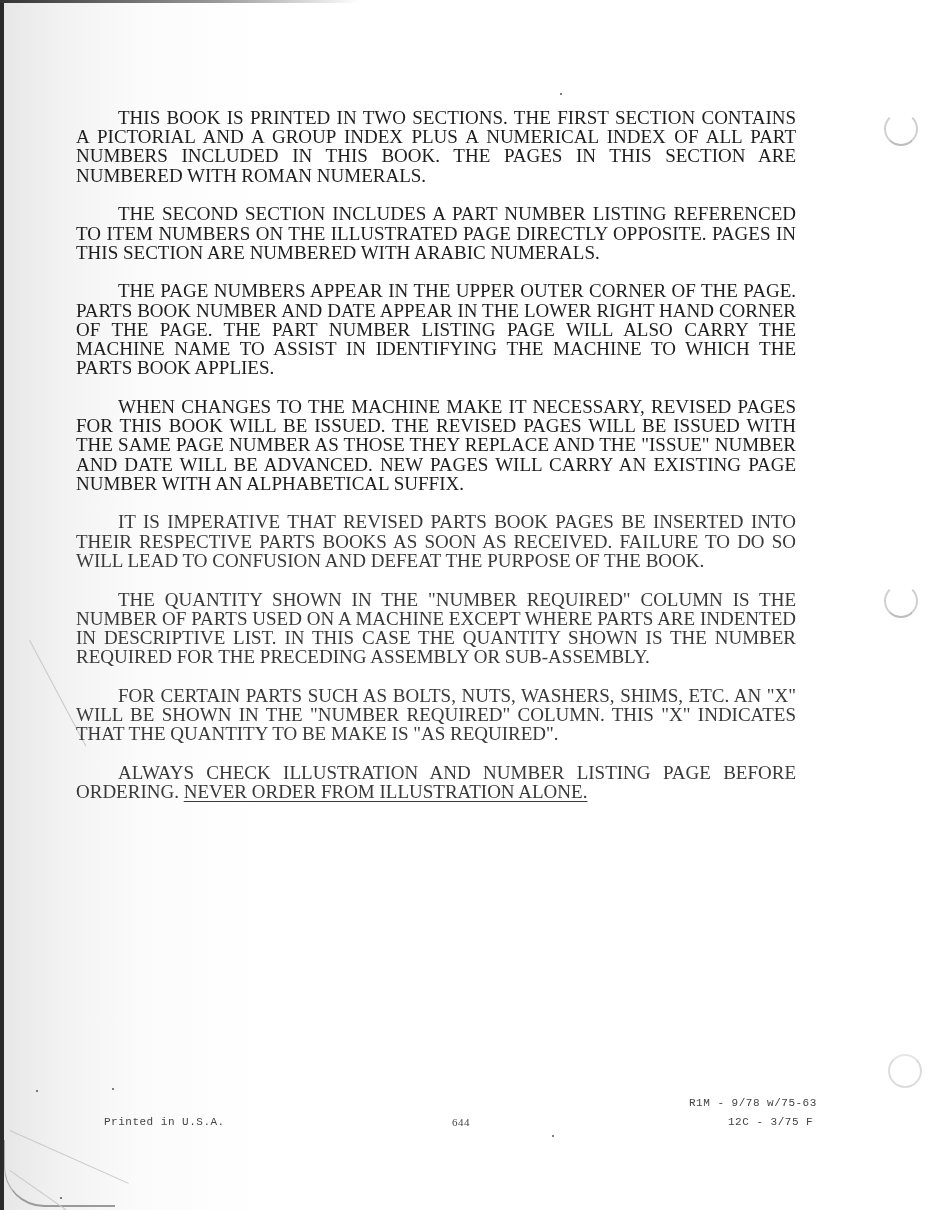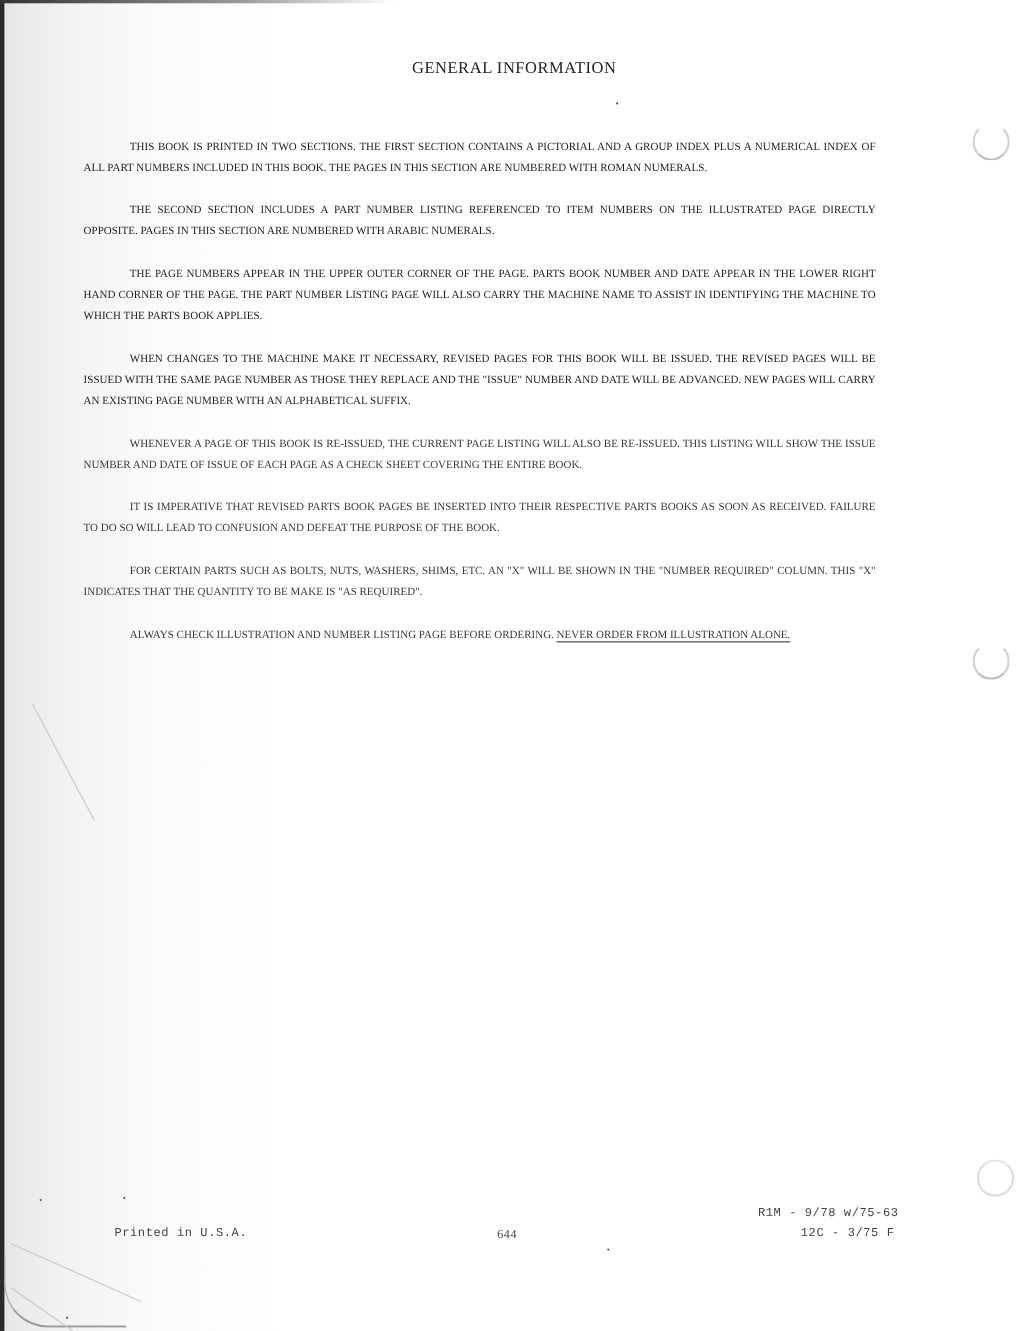--- a/index.html
+++ b/index.html
@@ -29,22 +29,22 @@
     }
     .punch-hole {
       position: absolute; width: 30px; height: 30px; border-radius: 50%;
       border: 2px solid transparent; border-bottom-color: #bdbdbd; border-left-color: #d0d0d0; border-right-color: #d0d0d0;
     }
     .title {
       position: absolute; top: 54px; left: 0; width: 935px; text-align: center;
       font-size: 15px; letter-spacing: 0.5px; color: #222;
     }
     .body-text {
-      position: absolute; left: 76px; top: 124px; width: 720px;
-      font-size: 10px; line-height: 19.2px; text-align: justify;
+      position: absolute; left: 76px; top: 108px; width: 720px;
+      font-size: 19px; line-height: 19.2px; text-align: justify;
       color: #1e1e1e;
     }
     .para { margin: 0 0 19.5px 0; text-indent: 42px; }
     .para.faded { color: #3a3a3a; }
     .underline { text-decoration: underline; text-underline-offset: 3px; }
     .footer {
       position: absolute; font-family: "Liberation Mono", "DejaVu Sans Mono", monospace;
       font-size: 11px; color: #444; letter-spacing: 0.5px; padding-left: 28px;
     }
     .foot-left { left: 76px; top: 1116px; }
@@ -67,29 +67,28 @@
   <div class="punch-hole" style="left:884px;top:112px;"></div>
   <div class="punch-hole" style="left:884px;top:584px;"></div>
   <div class="punch-hole" style="left:888px;top:1054px;border-color:#dcdcdc;border-top-color:#e6e6e6;"></div>
 
   <div class="speck" style="left:560px;top:93px;"></div>
   <div class="speck" style="left:112px;top:1088px;"></div>
   <div class="speck" style="left:36px;top:1090px;"></div>
   <div class="speck" style="left:60px;top:1197px;"></div>
   <div class="speck" style="left:552px;top:1135px;"></div>
 
-  <div class="title">GENERAL INFORMATION</div>
 
   <div class="body-text">
     <p class="para">THIS BOOK IS PRINTED IN TWO SECTIONS. THE FIRST SECTION CONTAINS A PICTORIAL AND A GROUP INDEX PLUS A NUMERICAL INDEX OF ALL PART NUMBERS INCLUDED IN THIS BOOK. THE PAGES IN THIS SECTION ARE NUMBERED WITH ROMAN NUMERALS.</p>
     <p class="para">THE SECOND SECTION INCLUDES A PART NUMBER LISTING REFERENCED TO ITEM NUMBERS ON THE ILLUSTRATED PAGE DIRECTLY OPPOSITE. PAGES IN THIS SECTION ARE NUMBERED WITH ARABIC NUMERALS.</p>
     <p class="para">THE PAGE NUMBERS APPEAR IN THE UPPER OUTER CORNER OF THE PAGE. PARTS BOOK NUMBER AND DATE APPEAR IN THE LOWER RIGHT HAND CORNER OF THE PAGE. THE PART NUMBER LISTING PAGE WILL ALSO CARRY THE MACHINE NAME TO ASSIST IN IDENTIFYING THE MACHINE TO WHICH THE PARTS BOOK APPLIES.</p>
     <p class="para">WHEN CHANGES TO THE MACHINE MAKE IT NECESSARY, REVISED PAGES FOR THIS BOOK WILL BE ISSUED. THE REVISED PAGES WILL BE ISSUED WITH THE SAME PAGE NUMBER AS THOSE THEY REPLACE AND THE "ISSUE" NUMBER AND DATE WILL BE ADVANCED. NEW PAGES WILL CARRY AN EXISTING PAGE NUMBER WITH AN ALPHABETICAL SUFFIX.</p>
-    <p class="para faded">WHENEVER A PAGE OF THIS BOOK IS RE-ISSUED, THE CURRENT PAGE LISTING WILL ALSO BE RE-ISSUED. THIS LISTING WILL SHOW THE ISSUE NUMBER AND DATE OF ISSUE OF EACH PAGE AS A CHECK SHEET COVERING THE ENTIRE BOOK.</p>
     <p class="para faded">IT IS IMPERATIVE THAT REVISED PARTS BOOK PAGES BE INSERTED INTO THEIR RESPECTIVE PARTS BOOKS AS SOON AS RECEIVED. FAILURE TO DO SO WILL LEAD TO CONFUSION AND DEFEAT THE PURPOSE OF THE BOOK.</p>
+    <p class="para faded">THE QUANTITY SHOWN IN THE "NUMBER REQUIRED" COLUMN IS THE NUMBER OF PARTS USED ON A MACHINE EXCEPT WHERE PARTS ARE INDENTED IN DESCRIPTIVE LIST. IN THIS CASE THE QUANTITY SHOWN IS THE NUMBER REQUIRED FOR THE PRECEDING ASSEMBLY OR SUB-ASSEMBLY.</p>
     <p class="para faded">FOR CERTAIN PARTS SUCH AS BOLTS, NUTS, WASHERS, SHIMS, ETC. AN "X" WILL BE SHOWN IN THE "NUMBER REQUIRED" COLUMN. THIS "X" INDICATES THAT THE QUANTITY TO BE MAKE IS "AS REQUIRED".</p>
     <p class="para faded"><span>ALWAYS CHECK ILLUSTRATION AND NUMBER LISTING PAGE BEFORE ORDERING. </span><span class="underline">NEVER ORDER FROM ILLUSTRATION ALONE.</span></p>
   </div>
 
   <div class="footer foot-left">Printed in U.S.A.</div>
   <div class="footer foot-center">644</div>
   <div class="footer foot-right1">R1M - 9/78 w/75-63</div>
   <div class="footer foot-right2">12C -  3/75 F</div>
 </div>
 

